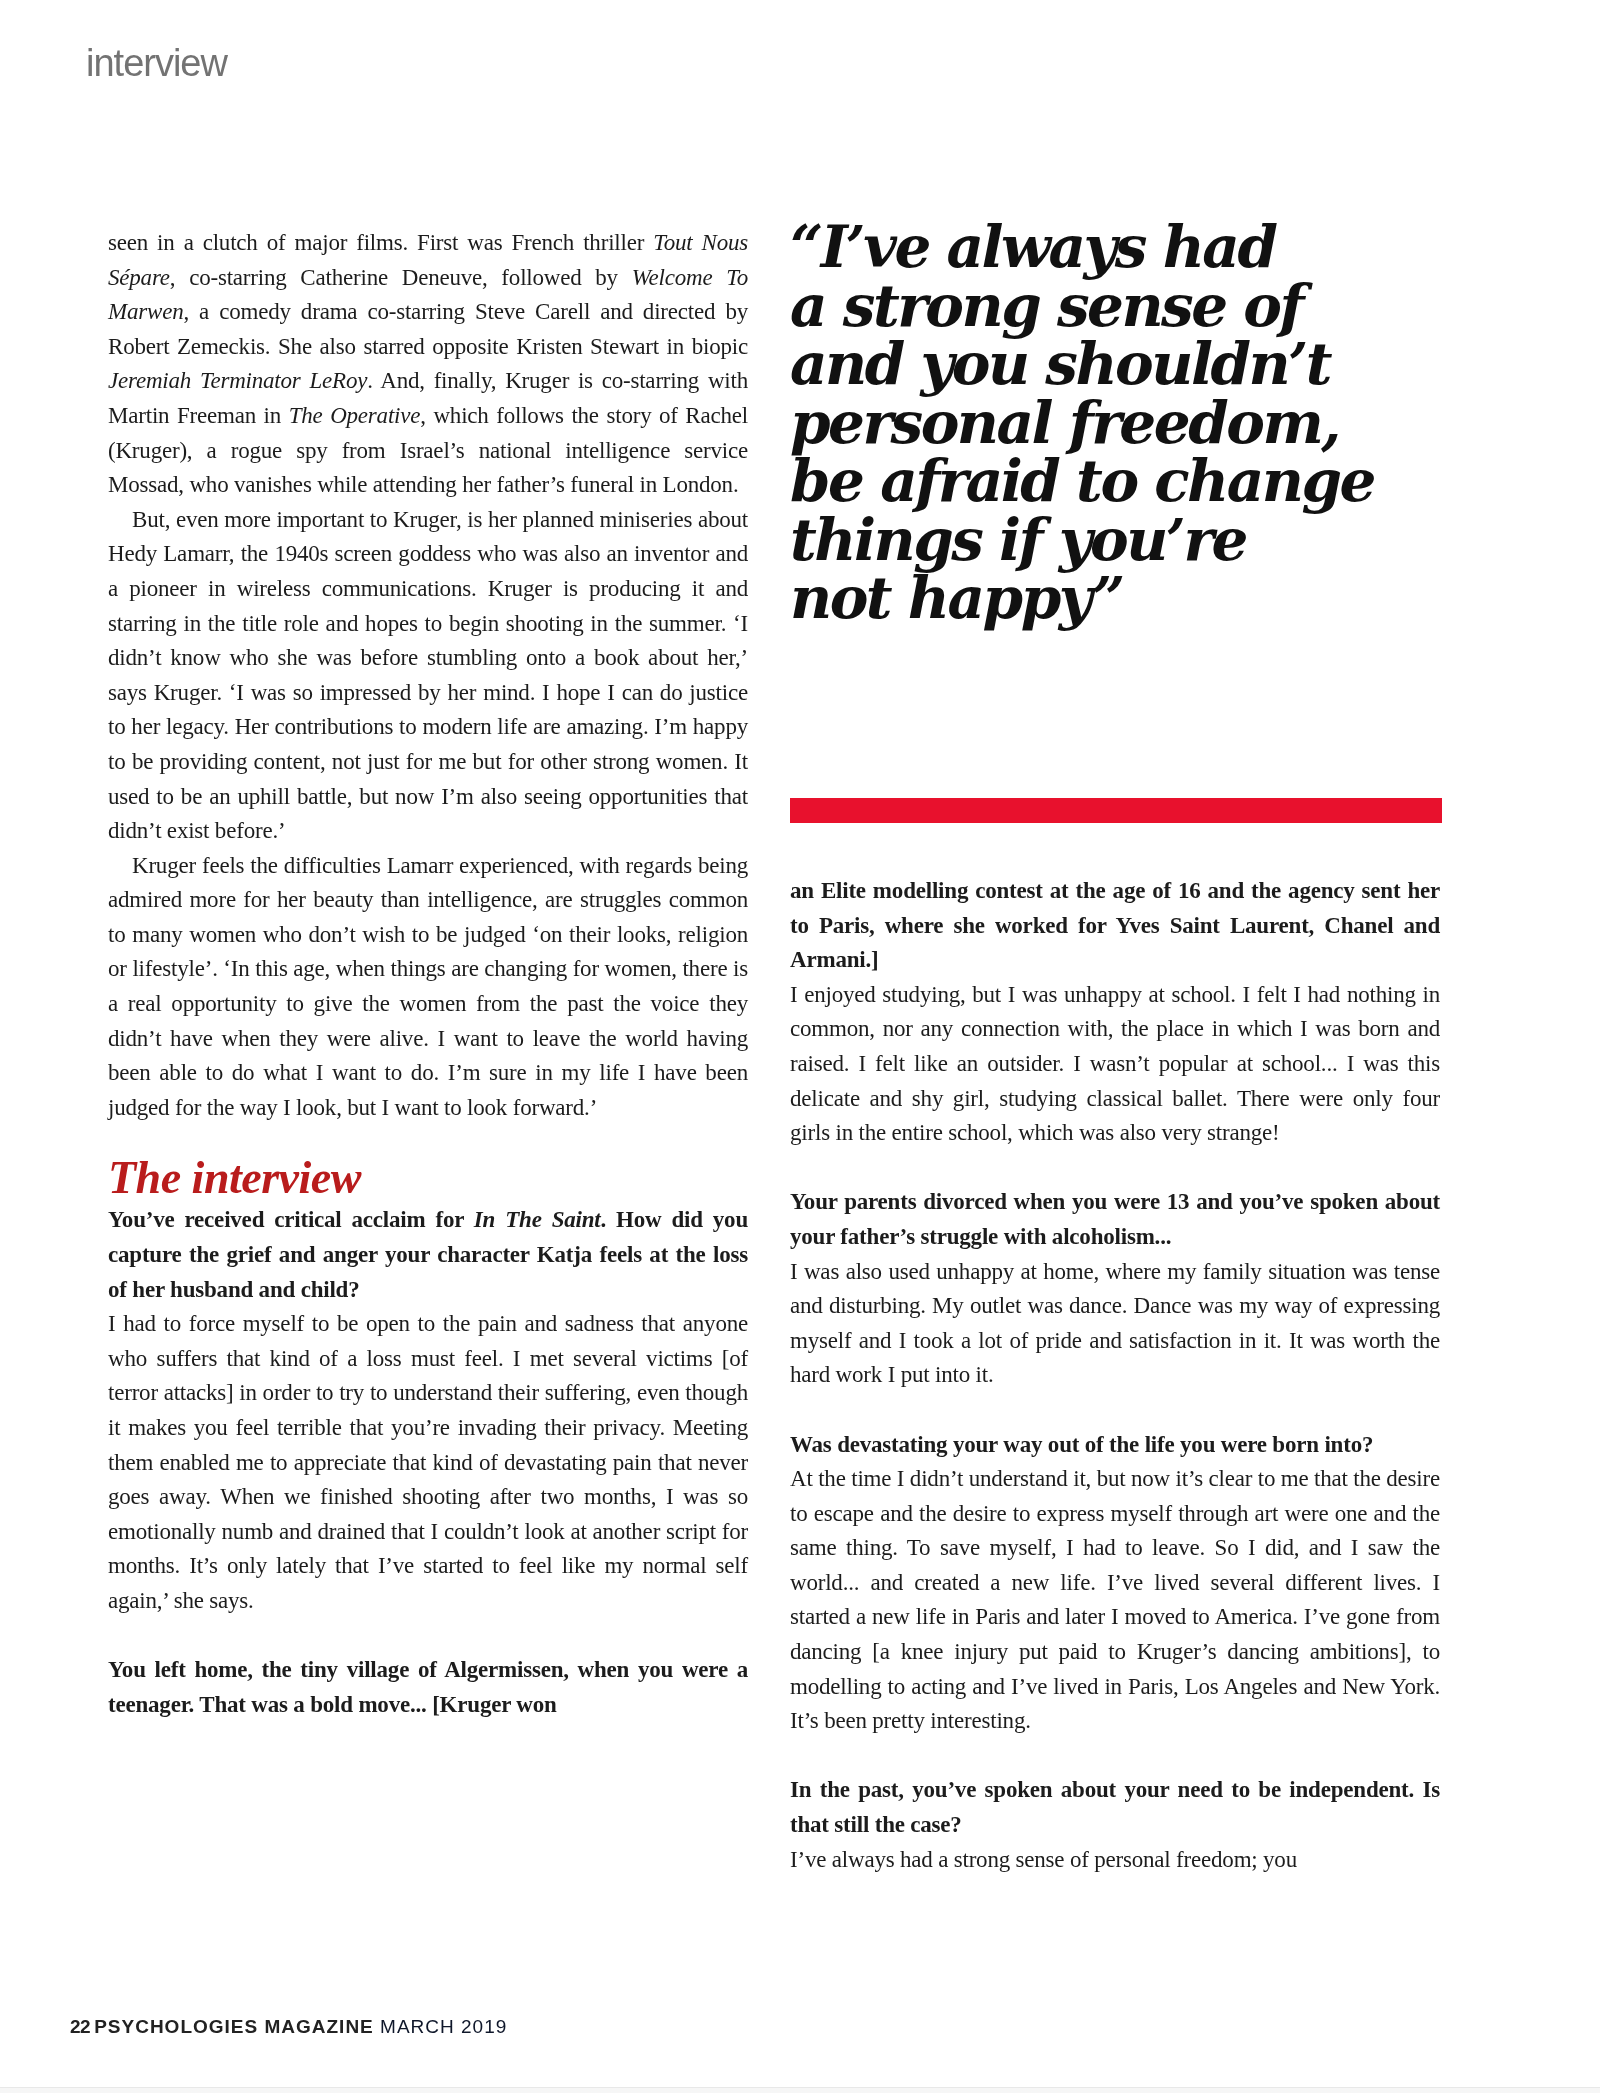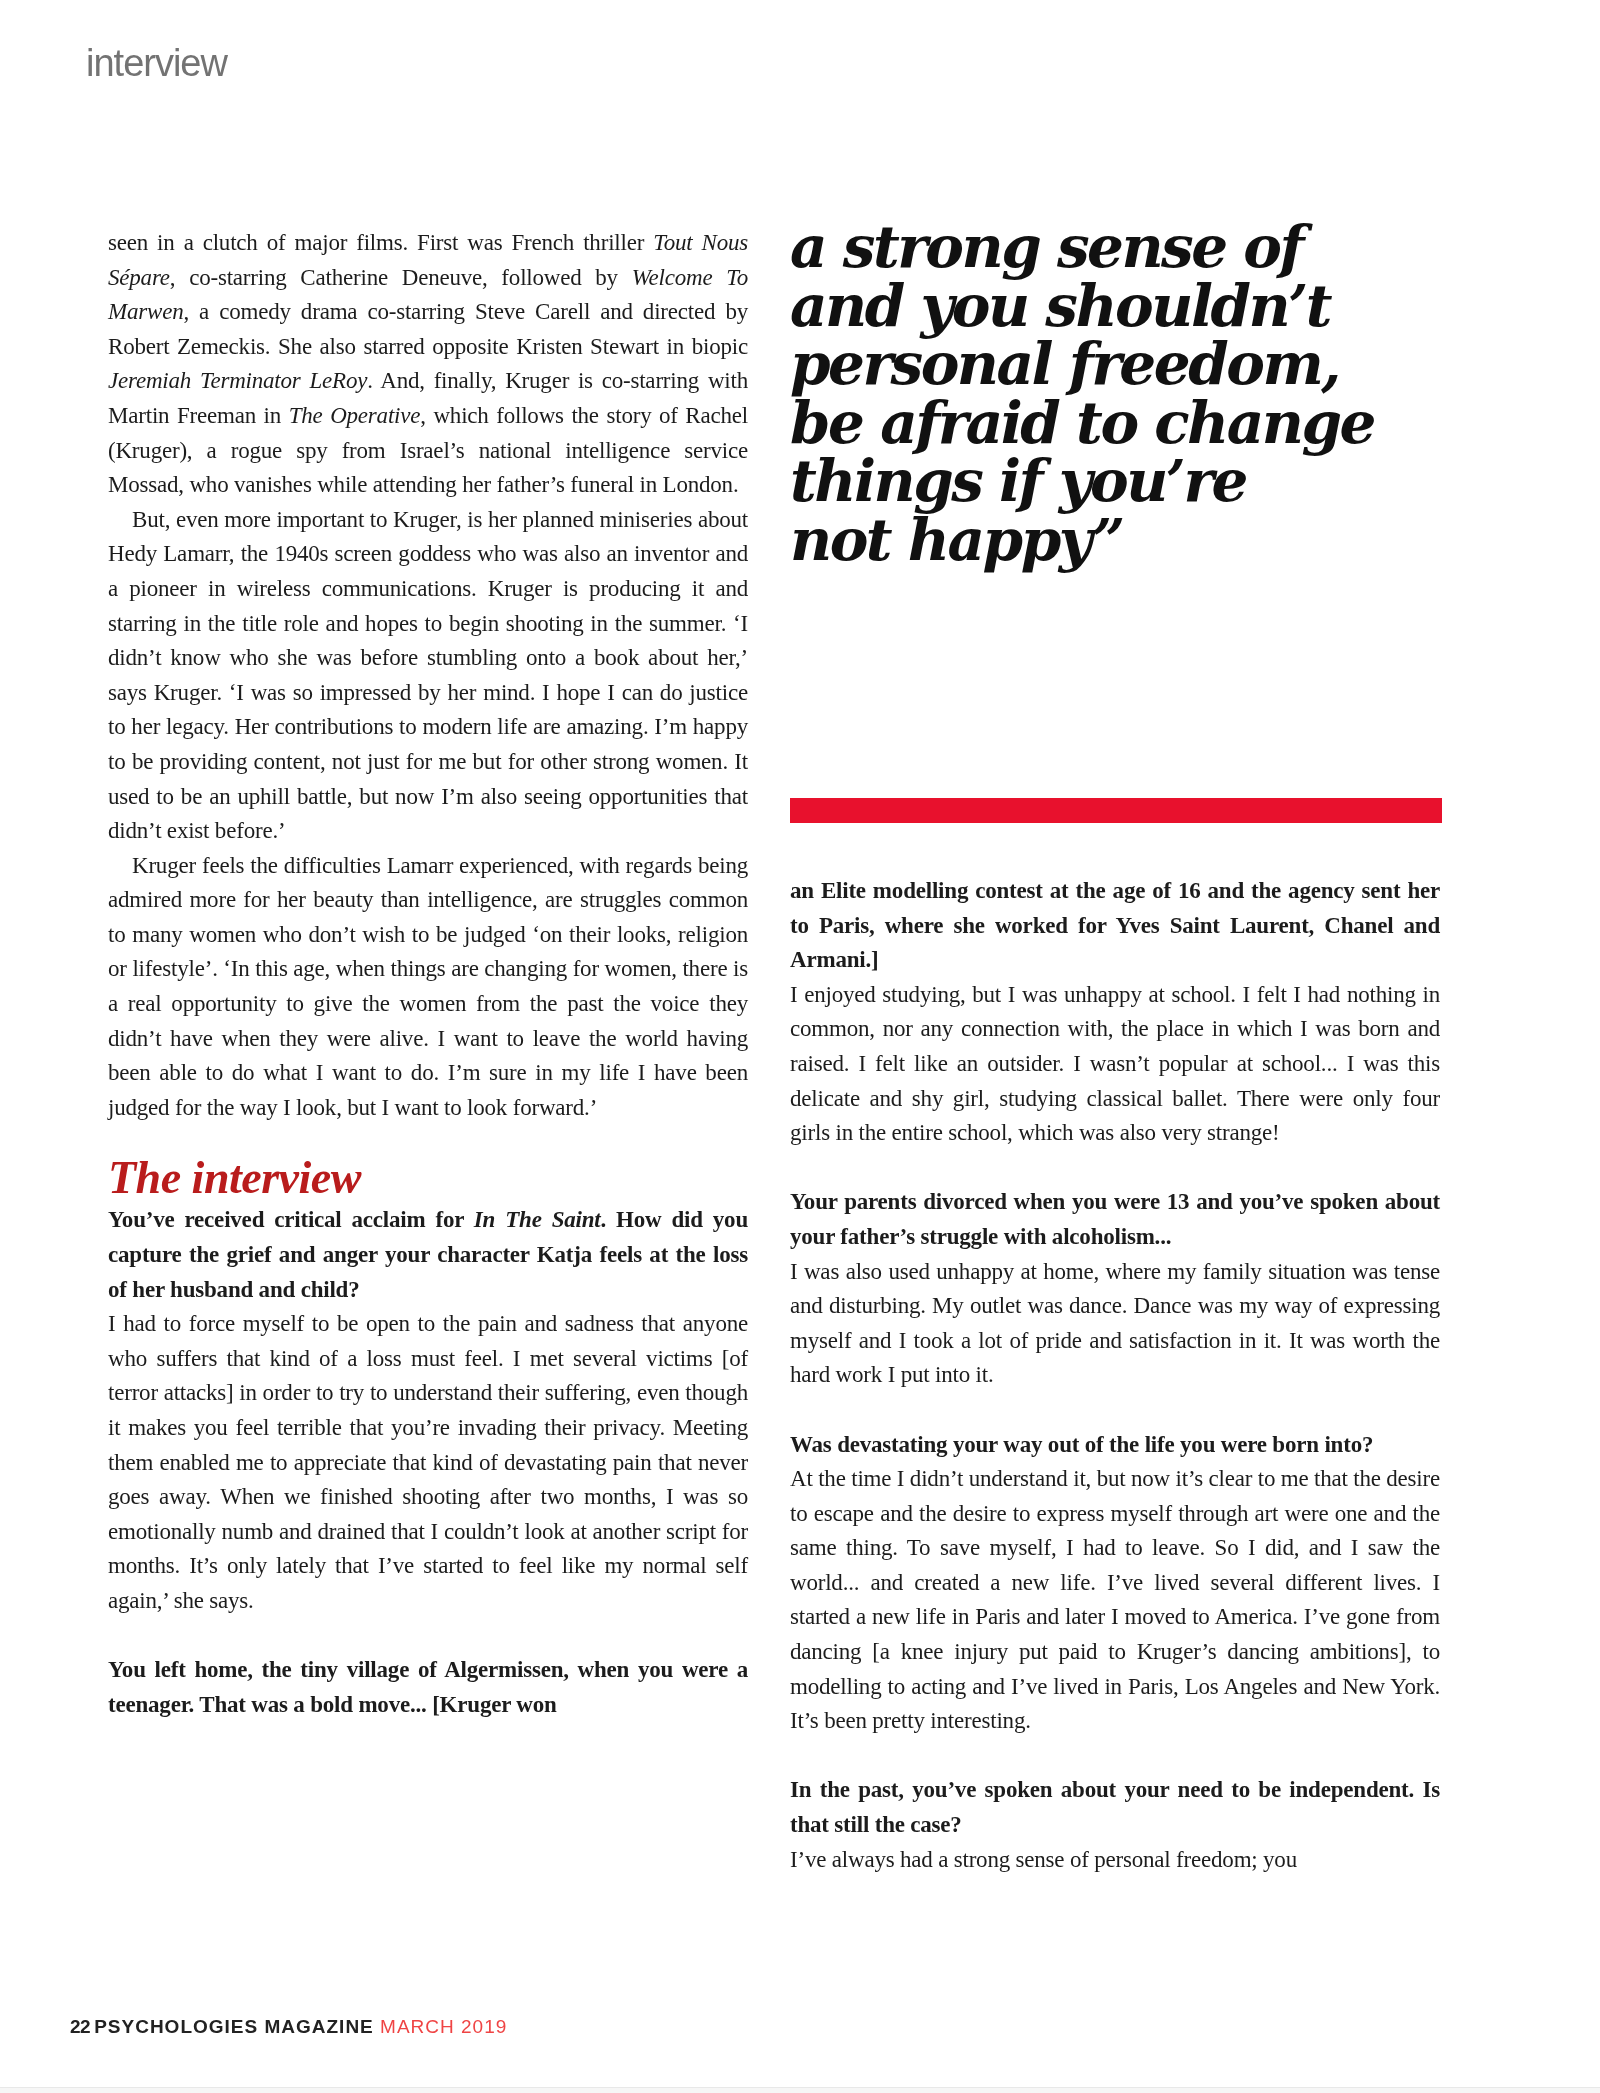--- a/index.html
+++ b/index.html
@@ -22,41 +22,42 @@
   .pull-quote { position: absolute; left: 790px; top: 218px; width: 680px;
                 font-family: "DejaVu Serif", "Liberation Serif", serif; font-style: italic; font-weight: bold;
                 font-size: 58px; line-height: 58.5px; letter-spacing: -2.5px; color: #111; }
   .pull-quote span { display: block; white-space: nowrap; }
   .red-bar { position: absolute; left: 790px; top: 798px; width: 652px; height: 25px; background: #e8112d; }
   .right-body { top: 874px; }
   .footer { position: absolute; left: 70px; top: 2016px; font-family: "Liberation Sans", sans-serif;
             font-size: 19px; letter-spacing: 1px; color: #222; }
   .footer .page-num { font-weight: bold; letter-spacing: -0.5px; margin-right: 4px; }
   .footer .mag { font-weight: bold; }
-  .footer .date { font-weight: normal; color: #ef4444; }
+  .footer .date { font-weight: normal; color: #0f172a; }
   .bottom-band { position: absolute; left: 0; top: 2087px; width: 1600px; height: 6px;
                  background: #f6f6f6; border-top: 1px solid #e8e8e8; }
 </style>
 </head>
 <body>
 
 <div class="section-label">interview</div>
 
 <div class="col col-left">
   <p class="body"><span>seen in a clutch of major films. First was French thriller </span><em>Tout Nous Sépare</em><span>, co-starring Catherine Deneuve, followed by </span><em>Welcome To Marwen</em><span>, a comedy drama co-starring Steve Carell and directed by Robert Zemeckis. She also starred opposite Kristen Stewart in biopic </span><em>Jeremiah Terminator LeRoy</em><span>. And, finally, Kruger is co-starring with Martin Freeman in </span><em>The Operative</em><span>, which follows the story of Rachel (Kruger), a rogue spy from Israel’s national intelligence service Mossad, who vanishes while attending her father’s funeral in London.</span></p>
   <p class="body indent">But, even more important to Kruger, is her planned miniseries about Hedy Lamarr, the 1940s screen goddess who was also an inventor and a pioneer in wireless communications. Kruger is producing it and starring in the title role and hopes to begin shooting in the summer. ‘I didn’t know who she was before stumbling onto a book about her,’ says Kruger. ‘I was so impressed by her mind. I hope I can do justice to her legacy. Her contributions to modern life are amazing. I’m happy to be providing content, not just for me but for other strong women. It used to be an uphill battle, but now I’m also seeing opportunities that didn’t exist before.’</p>
   <p class="body indent">Kruger feels the difficulties Lamarr experienced, with regards being admired more for her beauty than intelligence, are struggles common to many women who don’t wish to be judged ‘on their looks, religion or lifestyle’. ‘In this age, when things are changing for women, there is a real opportunity to give the women from the past the voice they didn’t have when they were alive. I want to leave the world having been able to do what I want to do. I’m sure in my life I have been judged for the way I look, but I want to look forward.’</p>
   <h2 class="heading-red">The interview</h2>
   <p class="q"><span>You’ve received critical acclaim for </span><em>In The Saint</em><span>. How did you capture the grief and anger your character Katja feels at the loss of her husband and child?</span></p>
   <p class="body">I had to force myself to be open to the pain and sadness that anyone who suffers that kind of a loss must feel. I met several victims [of terror attacks] in order to try to understand their suffering, even though it makes you feel terrible that you’re invading their privacy. Meeting them enabled me to appreciate that kind of devastating pain that never goes away. When we finished shooting after two months, I was so emotionally numb and drained that I couldn’t look at another script for months. It’s only lately that I’ve started to feel like my normal self again,’ she says.</p>
   <div class="gap"></div>
   <p class="q">You left home, the tiny village of Algermissen, when you were a teenager. That was a bold move... [Kruger won</p>
 </div>
 
 <div class="pull-quote">
+  <span>“I’ve always had</span>
   <span>a strong sense of</span>
   <span>and you shouldn’t</span>
   <span>personal freedom,</span>
   <span>be afraid to change</span>
   <span>things if you’re</span>
   <span>not happy”</span>
 </div>
 
 <div class="red-bar"></div>
 

